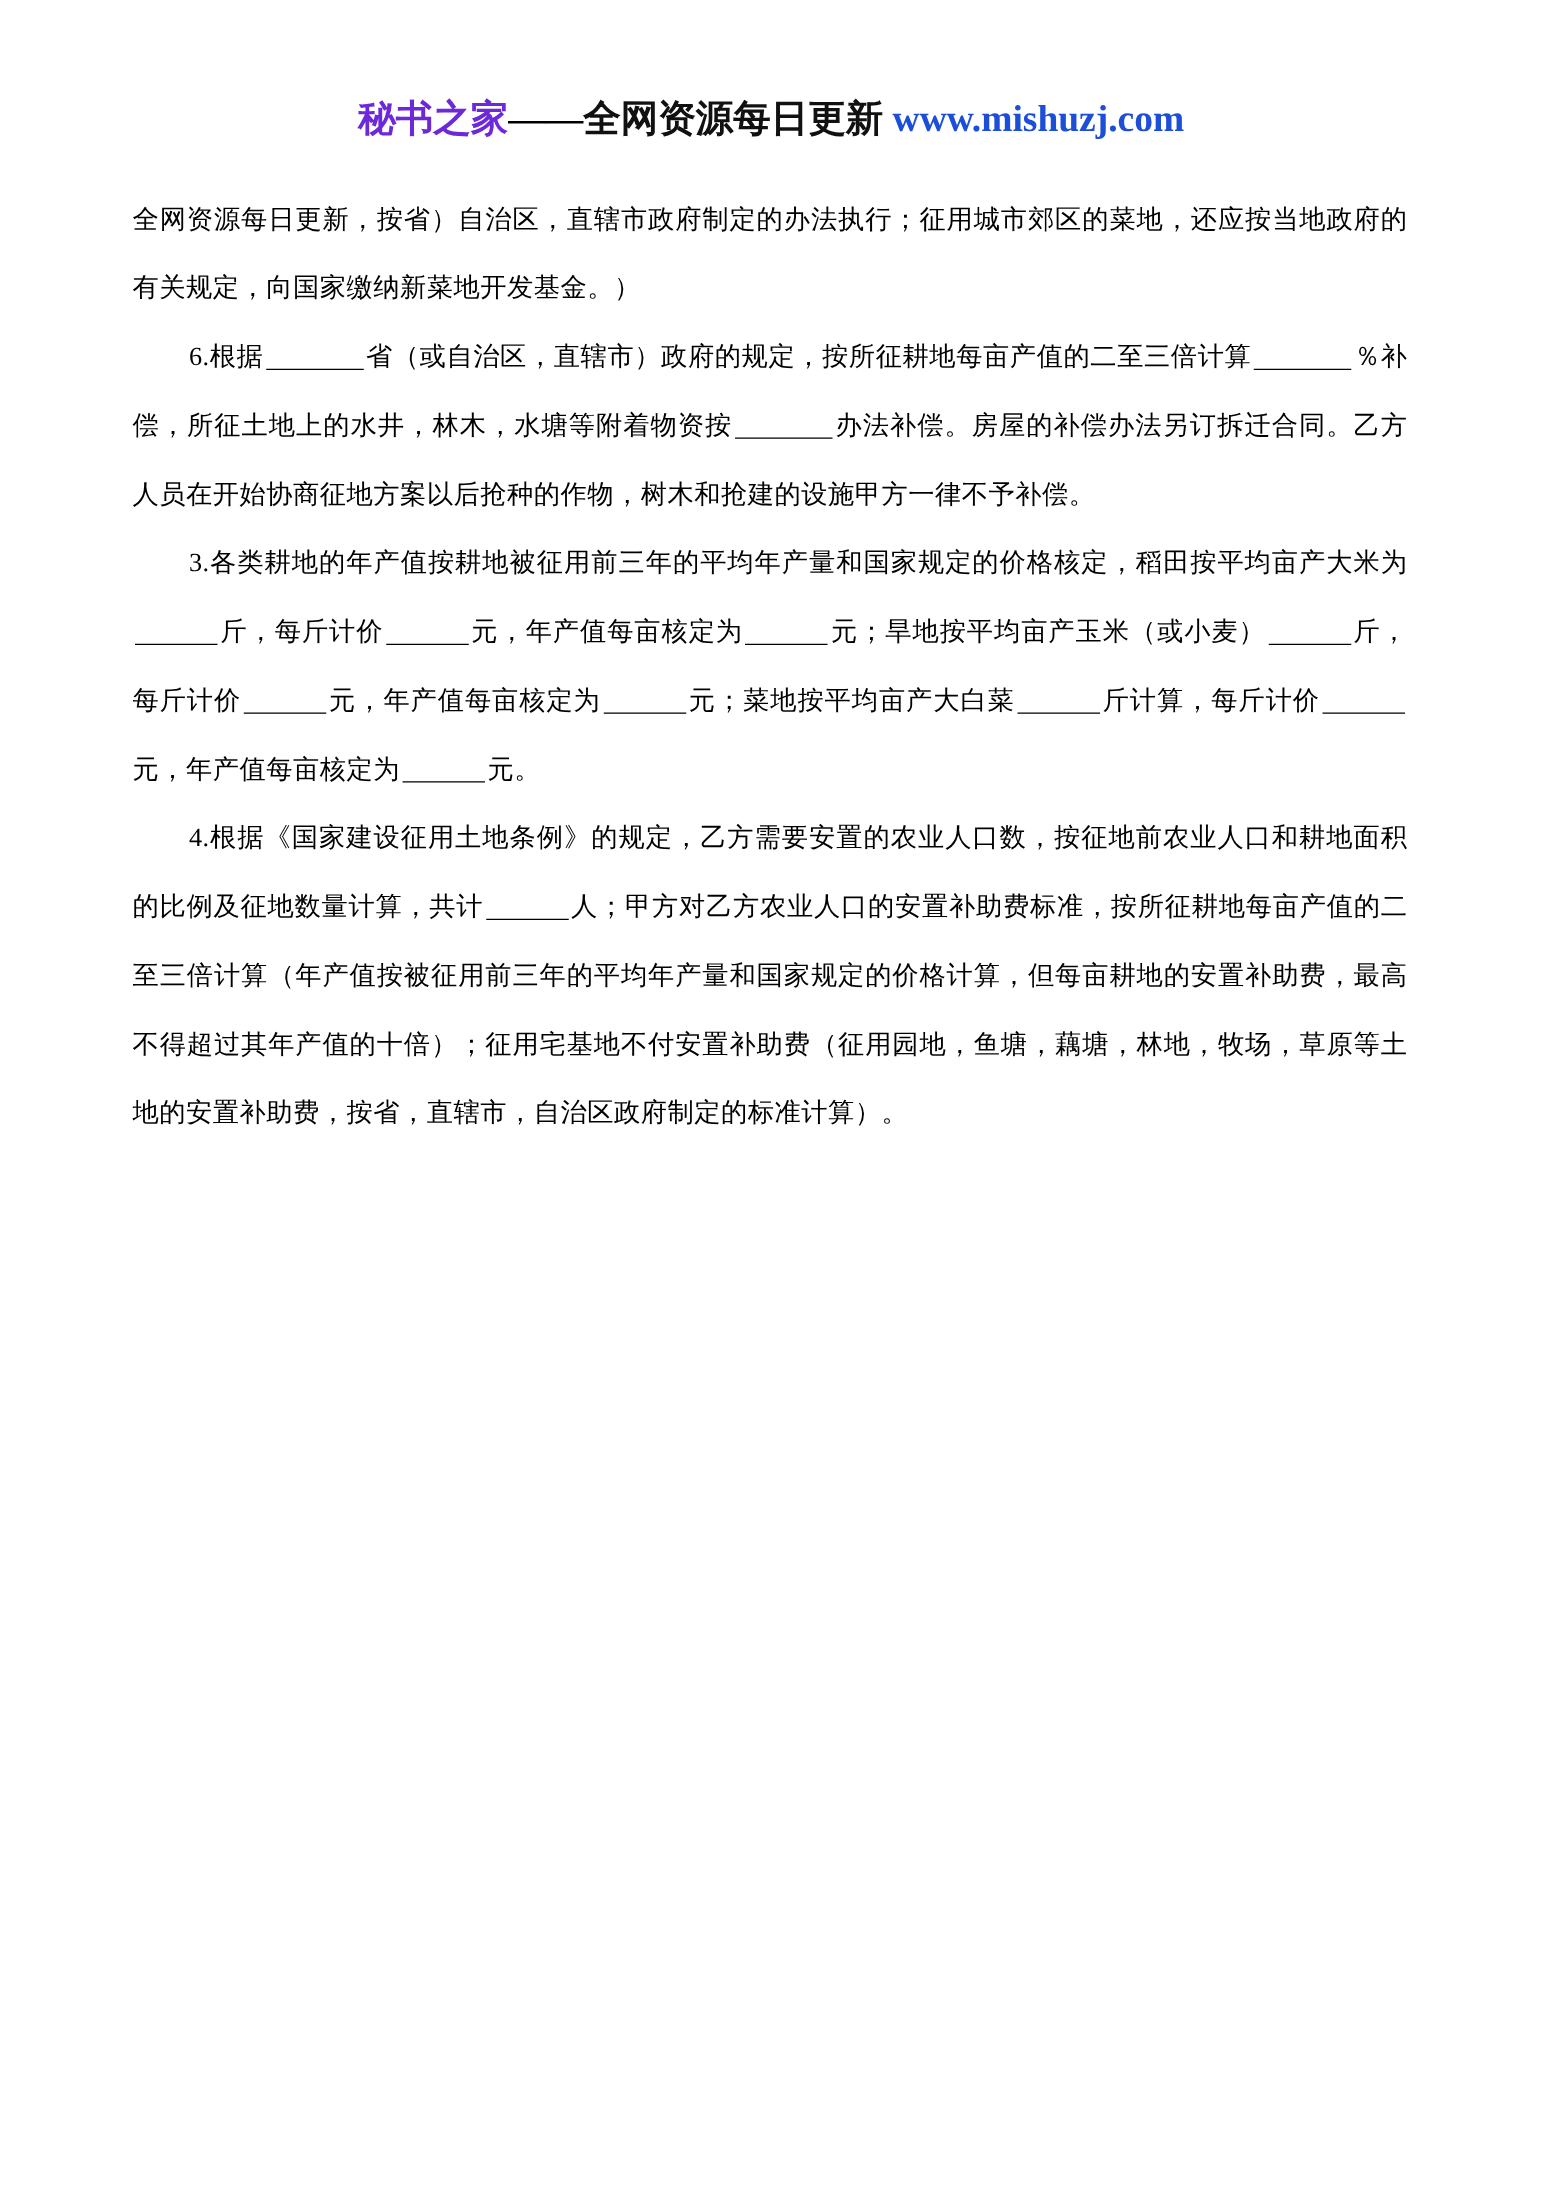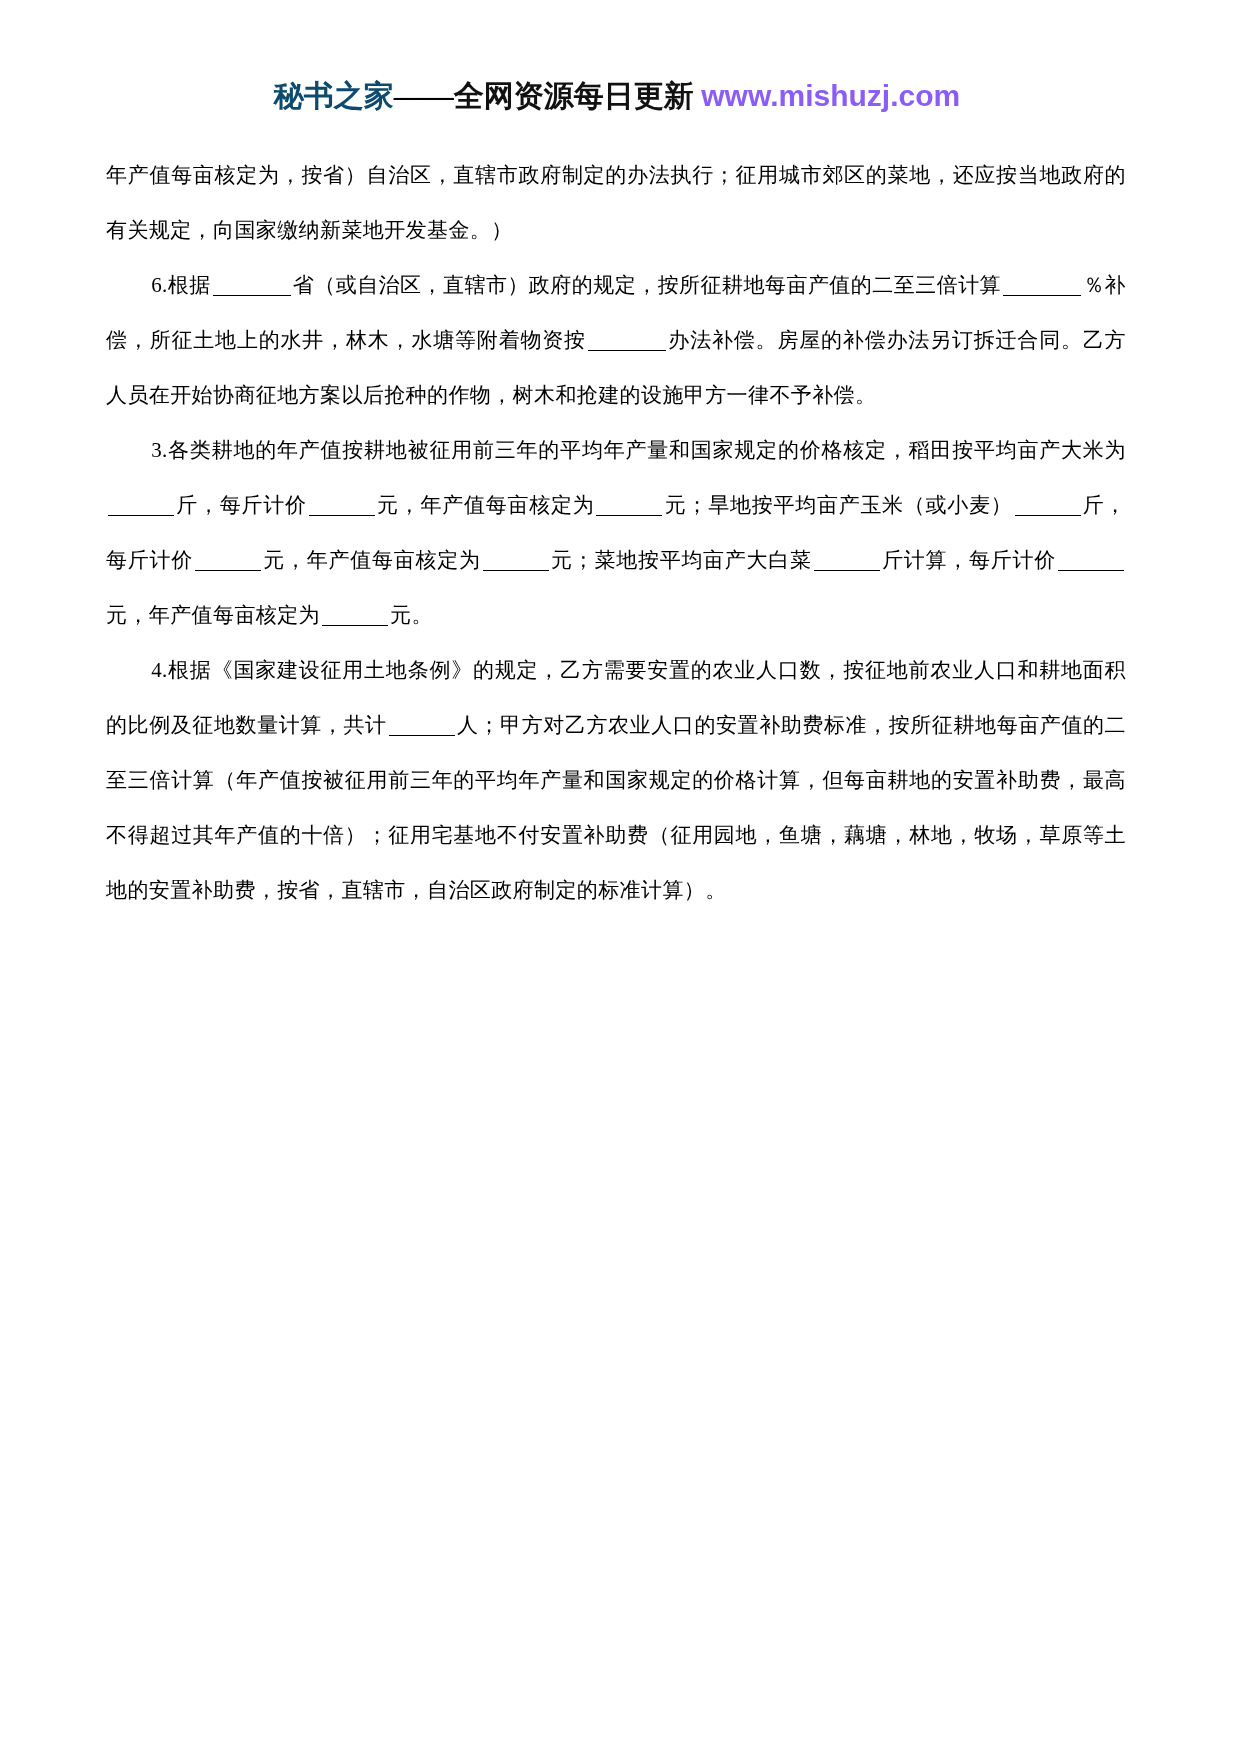--- a/index.html
+++ b/index.html
@@ -22,33 +22,33 @@
   }
   .header-banner {
     text-align: center;
     font-size: 30px;
     font-weight: bold;
     line-height: 1.2;
     margin: 0 0 34px 0;
     white-space: nowrap;
   }
   .brand-red {
-    color: #0c4a6e;
+    color: #6d28d9;
     text-align: right;
   }
   .brand-dash {
     color: #000000;
   }
   .brand-black {
     color: #111111;
     font-family: Liberation Serif, serif;
   }
   .brand-url {
-    color: #8b5cf6;
-    font-family: Liberation Sans, sans-serif;
+    color: #1d4ed8;
+    font-family: Liberation Serif, serif;
   }
   .body-text {
     margin: 0;
     padding: 0 8px 0 6px;
   }
   .para {
     font-size: 21px;
     line-height: 2.62;
     text-align: justify;
     text-justify: inter-ideograph;
@@ -78,19 +78,19 @@
 </head>
 <body>
 
 <div class="page">
 
   <div class="header-banner">
     <span class="brand-red">秘书之家</span><span class="brand-dash">——</span><span class="brand-black">全网资源每日更新</span> <span class="brand-url">www.mishuzj.com</span>
   </div>
 
   <div class="body-text" id="doc-body">
-      <p class="para"><span>年产值每亩核定为，按省）自治区，直辖市政府制定的办法执行；征用城市郊区的菜地，还应按当地政府的有关规定，向国家缴纳新菜地开发基金。）</span></p>
+      <p class="para"><span>全网资源每日更新，按省）自治区，直辖市政府制定的办法执行；征用城市郊区的菜地，还应按当地政府的有关规定，向国家缴纳新菜地开发基金。）</span></p>
       <p class="para indent"><span>6.根据</span><span class="blank-long"></span><span>省（或自治区，直辖市）政府的规定，按所征耕地每亩产值的二至三倍计算</span><span class="blank-long"></span><span>％补偿，所征土地上的水井，林木，水塘等附着物资按</span><span class="blank-long"></span><span>办法补偿。房屋的补偿办法另订拆迁合同。乙方人员在开始协商征地方案以后抢种的作物，树木和抢建的设施甲方一律不予补偿。</span></p>
       <p class="para indent"><span>3.各类耕地的年产值按耕地被征用前三年的平均年产量和国家规定的价格核定，稻田按平均亩产大米为</span><span class="blank-short"></span><span>斤，每斤计价</span><span class="blank-short"></span><span>元，年产值每亩核定为</span><span class="blank-short"></span><span>元；旱地按平均亩产玉米（或小麦）</span><span class="blank-short"></span><span>斤，每斤计价</span><span class="blank-short"></span><span>元，年产值每亩核定为</span><span class="blank-short"></span><span>元；菜地按平均亩产大白菜</span><span class="blank-short"></span><span>斤计算，每斤计价</span><span class="blank-short"></span><span>元，年产值每亩核定为</span><span class="blank-short"></span><span>元。</span></p>
       <p class="para indent"><span>4.根据《国家建设征用土地条例》的规定，乙方需要安置的农业人口数，按征地前农业人口和耕地面积的比例及征地数量计算，共计</span><span class="blank-short"></span><span>人；甲方对乙方农业人口的安置补助费标准，按所征耕地每亩产值的二至三倍计算（年产值按被征用前三年的平均年产量和国家规定的价格计算，但每亩耕地的安置补助费，最高不得超过其年产值的十倍）；征用宅基地不付安置补助费（征用园地，鱼塘，藕塘，林地，牧场，草原等土地的安置补助费，按省，直辖市，自治区政府制定的标准计算）。</span></p>
     </div>
 
 </div>
 
 </body></html>

